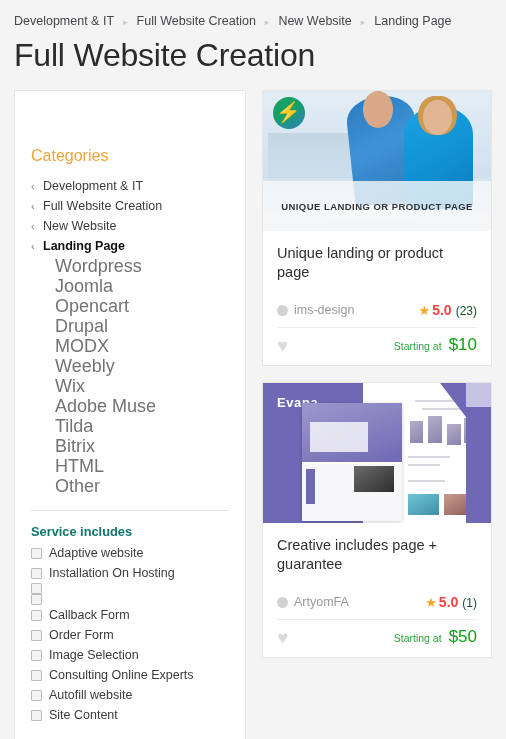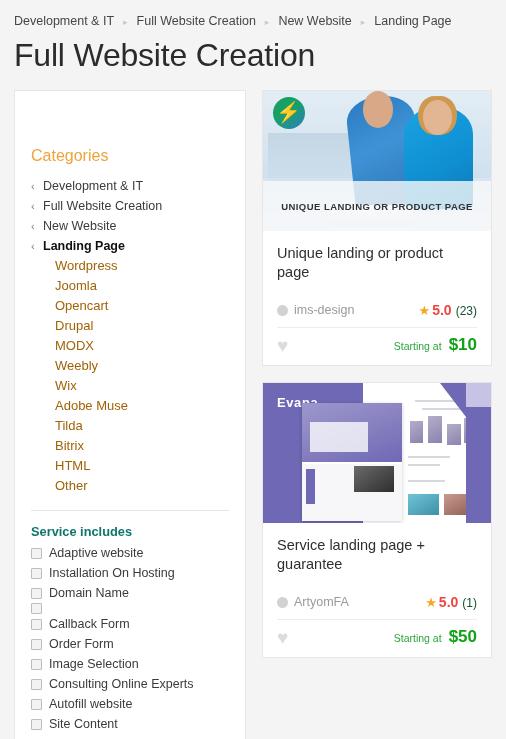--- a/index.html
+++ b/index.html
@@ -83,22 +83,22 @@
   .cat-chev {
     color: #7e7e7e;
     font-size: 11px;
     width: 12px;
     flex: 0 0 12px;
     line-height: 20px;
   }
   .cat-item.active .cat-label { font-weight: bold; color: #111; }
 
   .sub-item {
-    font-size: 13px;
-    color: #a16207;
+    font-size: 18px;
+    color: #737373;
     line-height: 20px;
     padding-left: 24px;
     cursor: pointer;
   }
 
   .divider {
     height: 1px;
     background: #e3e3e3;
     margin: 14px 0 13px 0;
   }
@@ -320,21 +320,21 @@
     cursor: pointer;
   }
   .price-wrap { display: flex; align-items: baseline; }
   .starting {
     color: #2aa63c;
     font-size: 10.5px;
     margin-right: 7px;
   }
   .price {
     color: #11a215;
-    font-weight: bold;
+    font-weight: normal;
     font-size: 17px;
   }
 </style>
 </head>
 <body>
 
 <div class="breadcrumb">
   <span class="crumb">Development &amp; IT</span>
   <span class="crumb-sep">▸</span>
   <span class="crumb">Full Website Creation</span>
@@ -394,21 +394,20 @@
       <label class="chk-row">
         <span class="chk-box"></span>
         <span class="chk-label">Adaptive website</span>
       </label>
       <label class="chk-row">
         <span class="chk-box"></span>
         <span class="chk-label">Installation On Hosting</span>
       </label>
       <label class="chk-row">
         <span class="chk-box"></span>
-        <span class="chk-label">Domain Name</span>
       </label>
       <label class="chk-row">
         <span class="chk-box"></span>
       </label>
       <label class="chk-row">
         <span class="chk-box"></span>
         <span class="chk-label">Callback Form</span>
       </label>
       <label class="chk-row">
         <span class="chk-box"></span>
@@ -507,21 +506,21 @@
             <div class="p2-photo-bw"></div>
           </div>
 
           <div class="p2-right-band"></div>
           <div class="p2-right-tri"></div>
           <div class="p2-right-tri2"></div>
         </div>
       </div>
 
       <div class="card-body">
-        <div class="card-title">Service landing page + guarantee</div>
+        <div class="card-title">Creative includes page + guarantee</div>
 
         <div class="meta-row">
           <div class="seller">
             <span class="seller-avatar"></span>
             <span class="seller-name">ArtyomFA</span>
           </div>
           <div class="rating">
             <span class="star">★</span>
             <span class="rating-val">5.0</span>
             <span class="rating-count">(1)</span>

